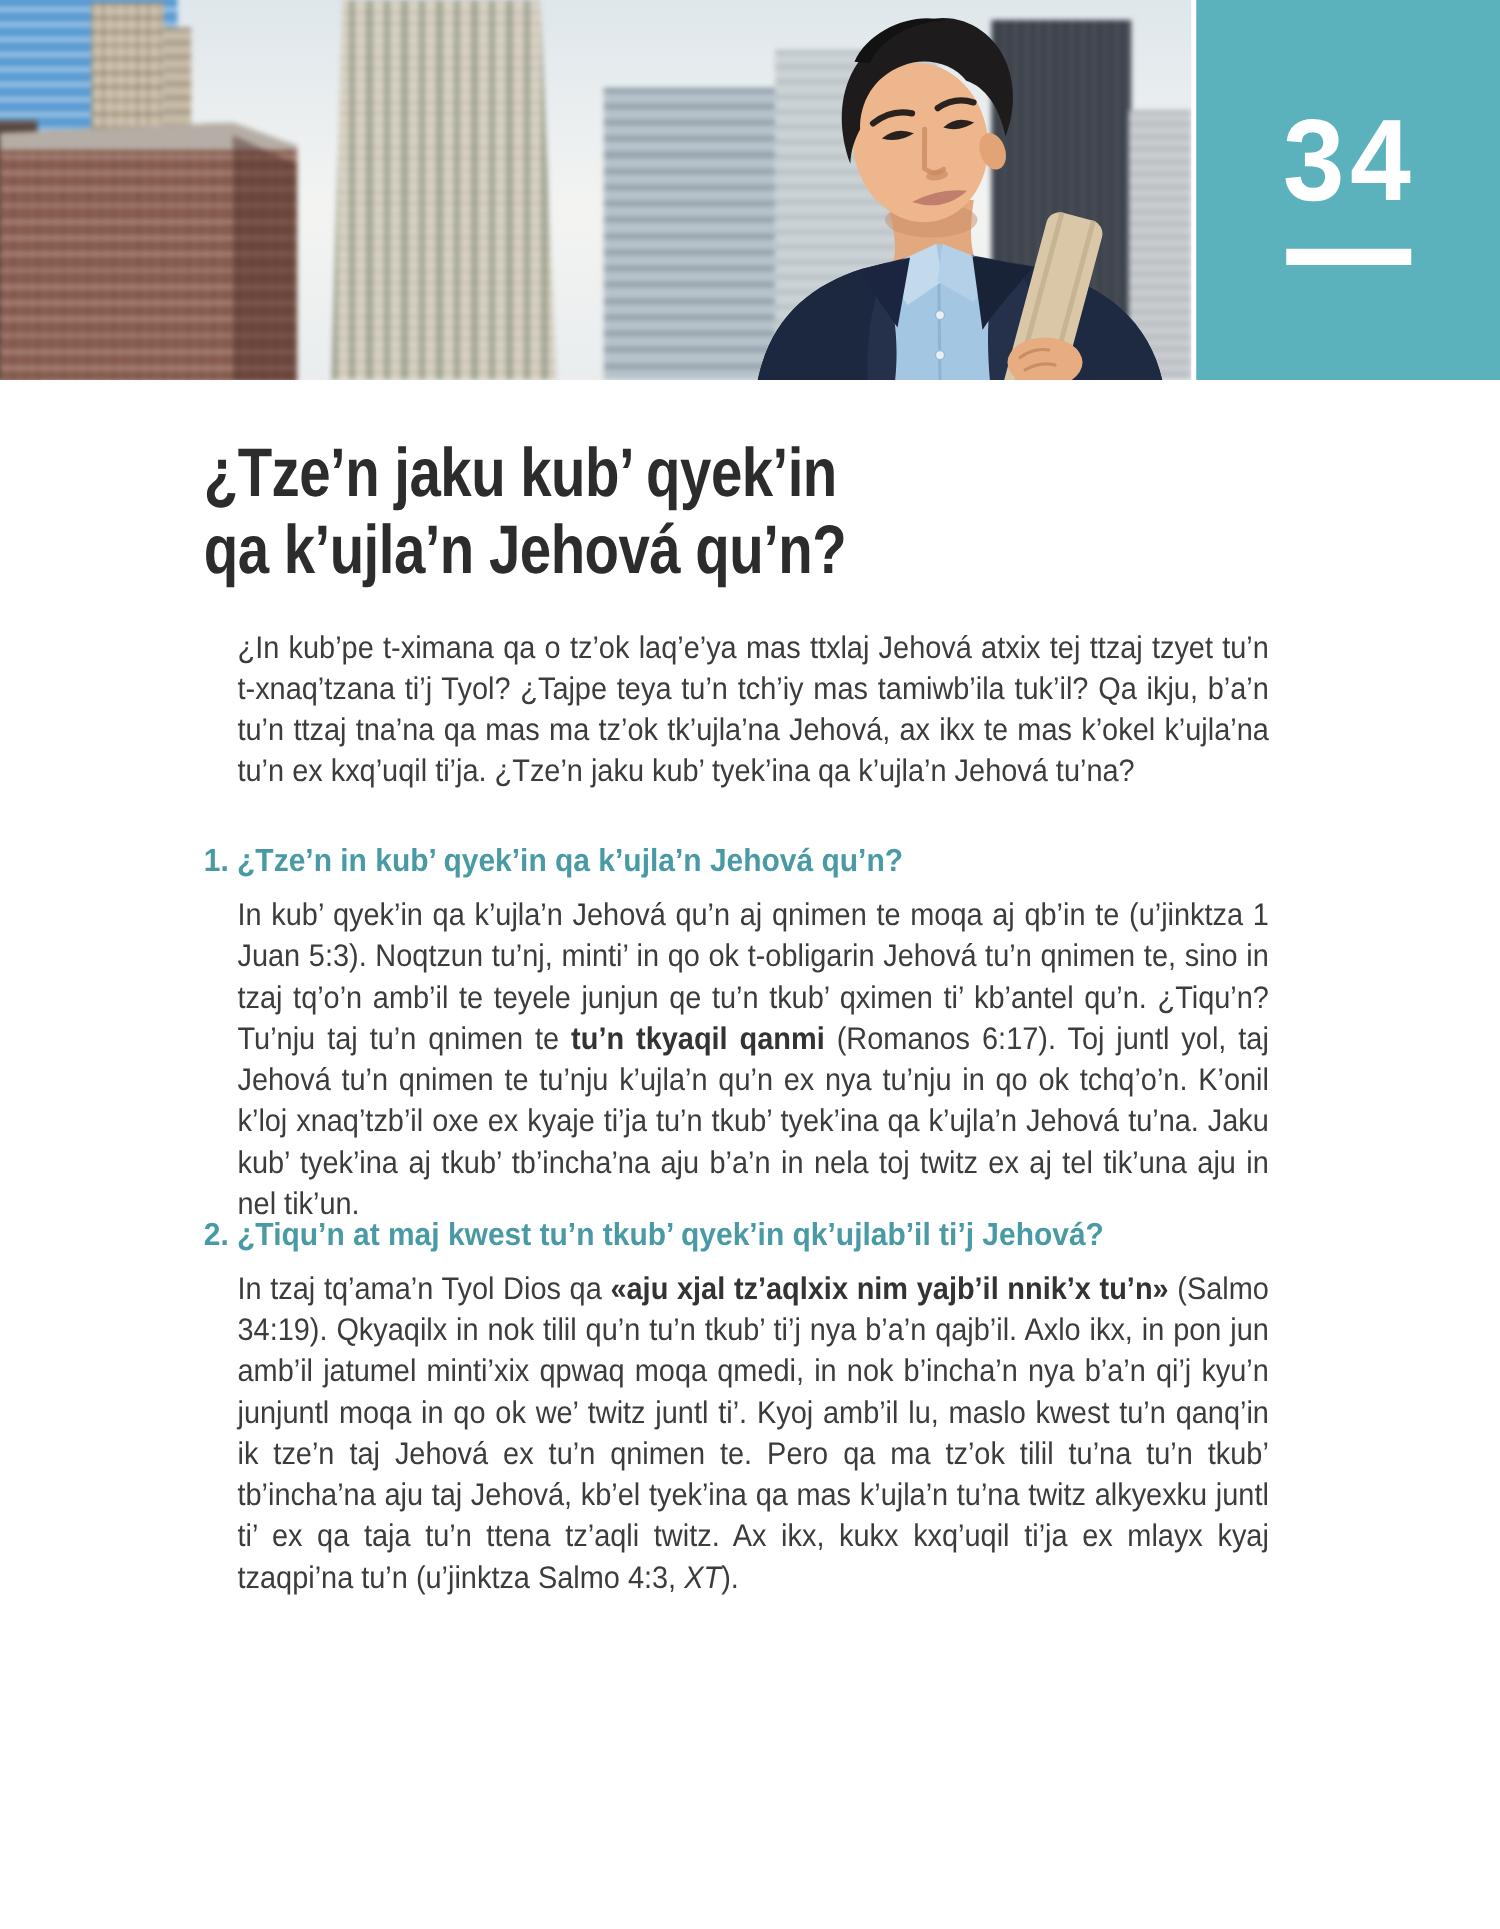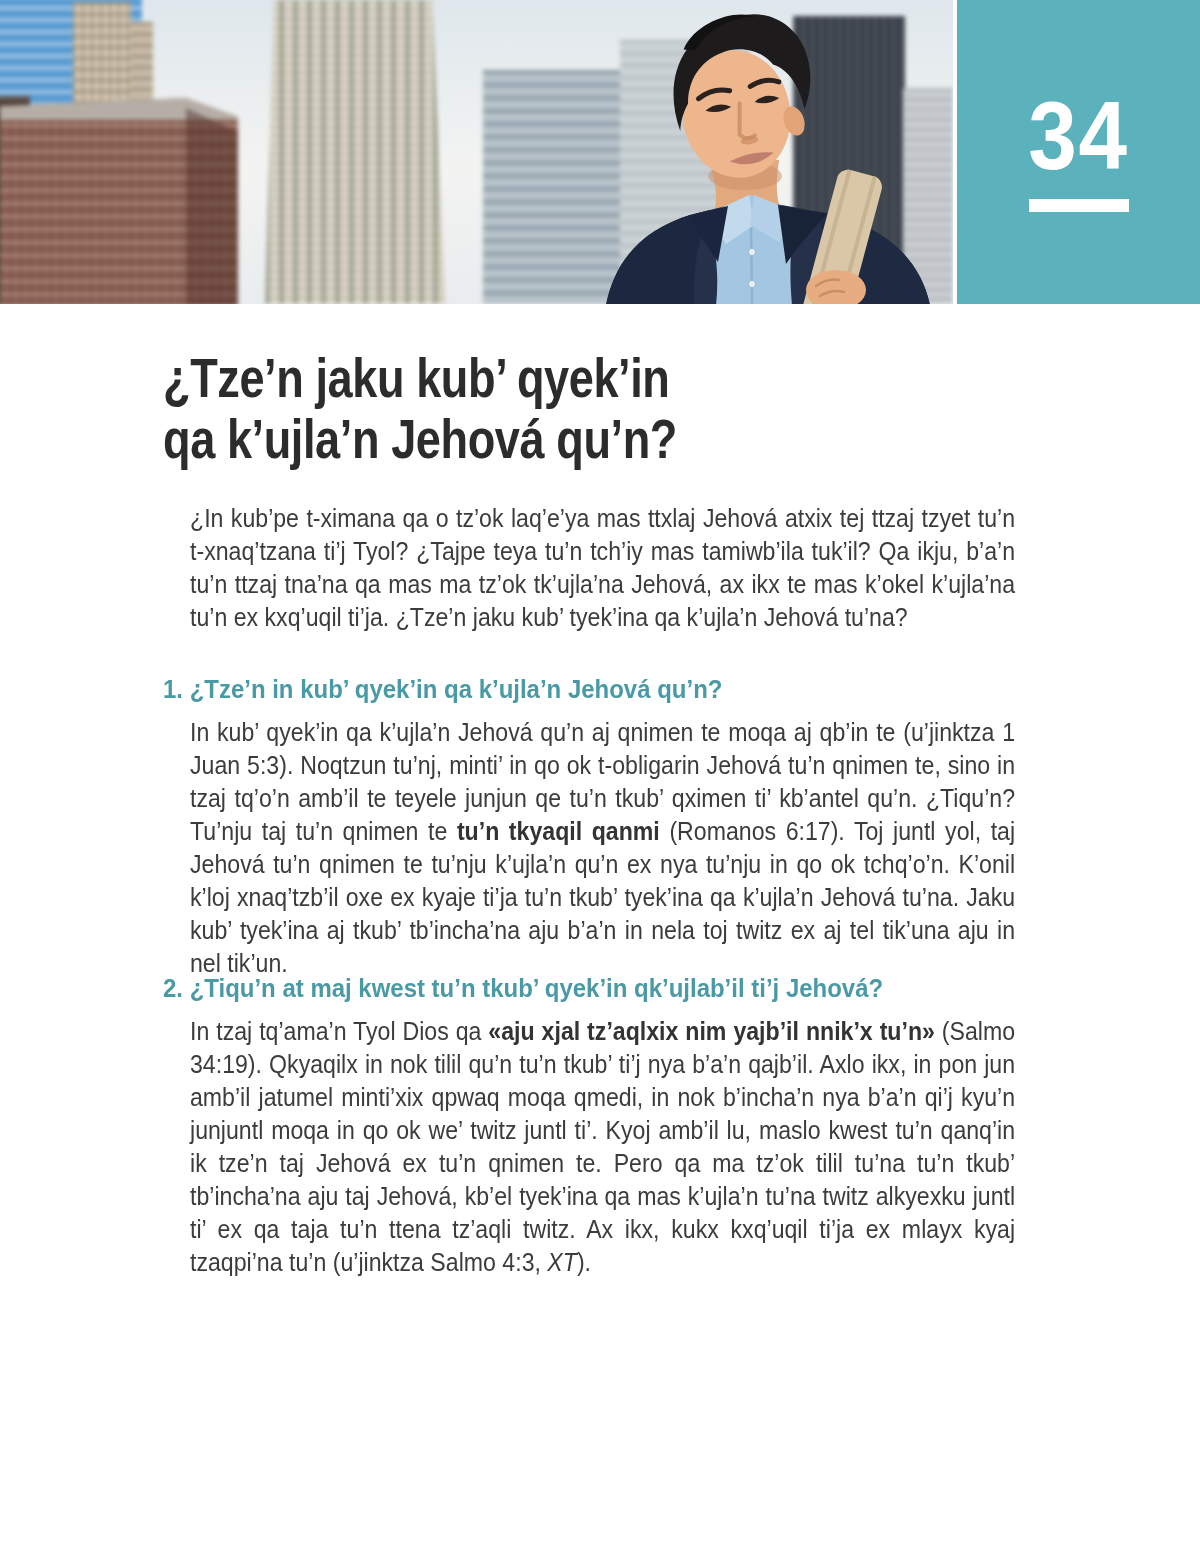--- a/index.html
+++ b/index.html
@@ -34,21 +34,21 @@
     background-image:repeating-linear-gradient(180deg, rgba(84,104,120,.38) 0 4px, rgba(0,0,0,0) 4px 13px); }
   .b-midpale { left:620px; top:40px; width:130px; height:264px; background:#ccd3d6;
     background-image:repeating-linear-gradient(180deg, rgba(100,115,125,.22) 0 3px, rgba(0,0,0,0) 3px 12px); }
   .b-darkright { left:793px; top:16px; width:112px; height:288px; background:#3d434c;
     background-image:repeating-linear-gradient(90deg, rgba(255,255,255,.07) 0 3px, rgba(0,0,0,0) 3px 9px); }
   .b-paleright { left:903px; top:88px; width:50px; height:216px; background:#c9cdd0;
     background-image:repeating-linear-gradient(180deg, rgba(110,120,128,.22) 0 3px, rgba(0,0,0,0) 3px 10px); }
   .man-svg { position:absolute; left:598px; top:0; width:355px; height:305px; }
 
   
-  .chapter-box { position:absolute; left:957px; top:0; width:243px; height:304px; background:#5bb2bc; }
+  .chapter-box { position:absolute; left:957px; top:0; width:243px; height:304px; background:#5bb2bc;font-family:Liberation Mono, monospace; }
   .chapter-num { position:absolute; left:0; top:83px; width:100%; text-align:center;
     font-size:97px; font-weight:700; color:#ffffff; line-height:105px;
     transform:scaleX(.90); transform-origin:center top; letter-spacing:2px; }
   .chapter-rule { position:absolute; left:50%; margin-left:-50px; top:199px; width:100px; height:13px; background:#ffffff; }
 
   
   .title { position:absolute; left:163px; top:348px; width:1040px;
     font-size:55px; font-weight:700; line-height:61px; letter-spacing:-.5px; color:#2c2c2c;
     transform:scaleX(.82); transform-origin:left top; }
   .body-text { color:#3c3c3c; font-size:25px; line-height:33px; text-align:justify;

